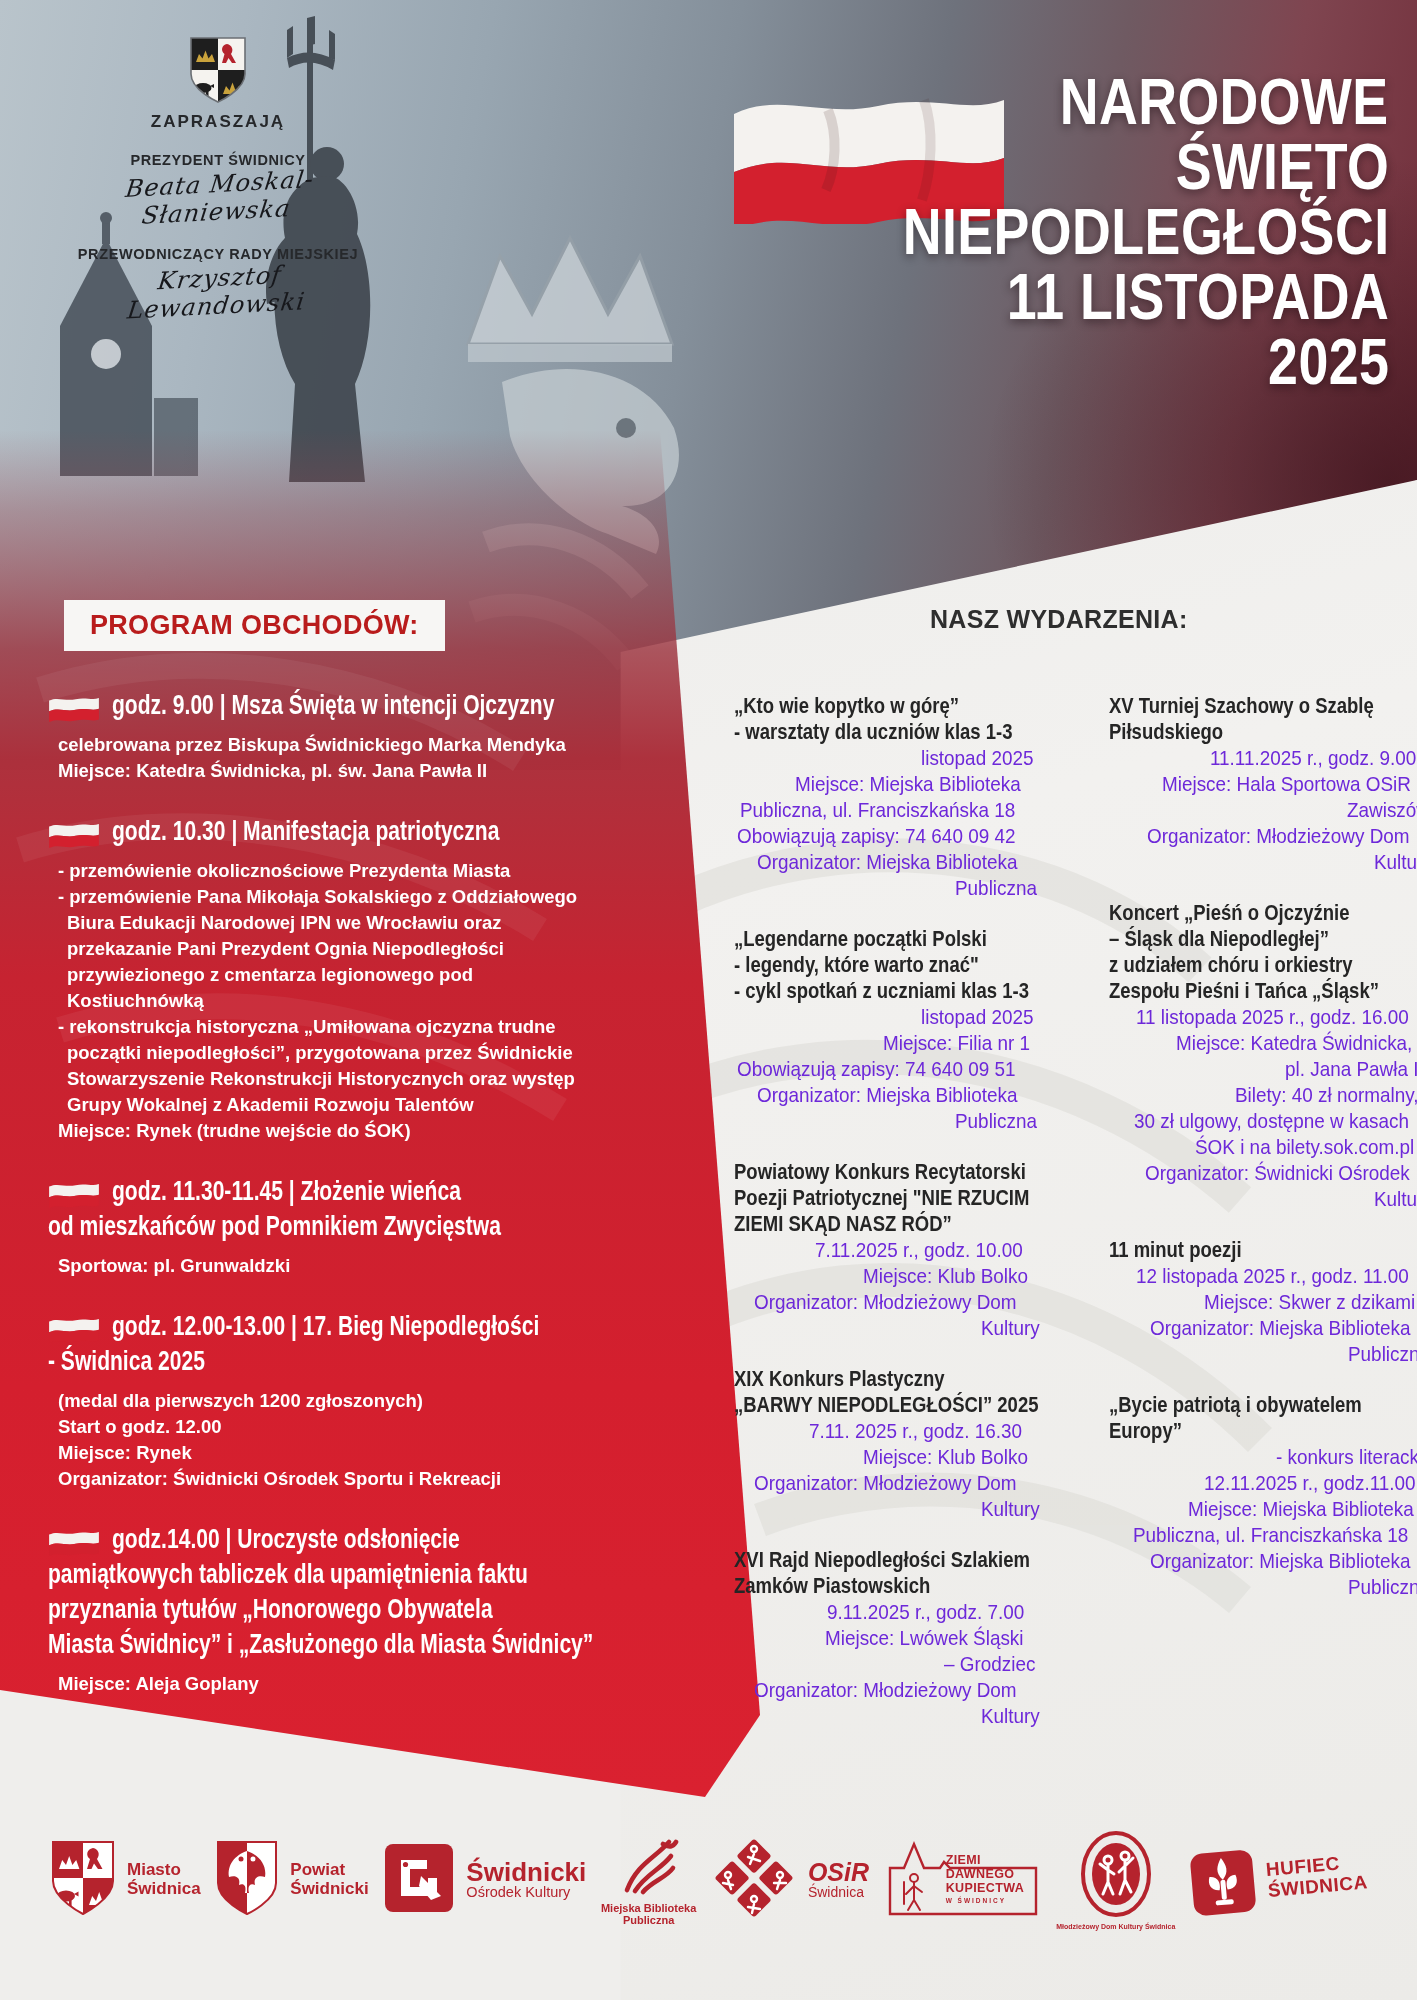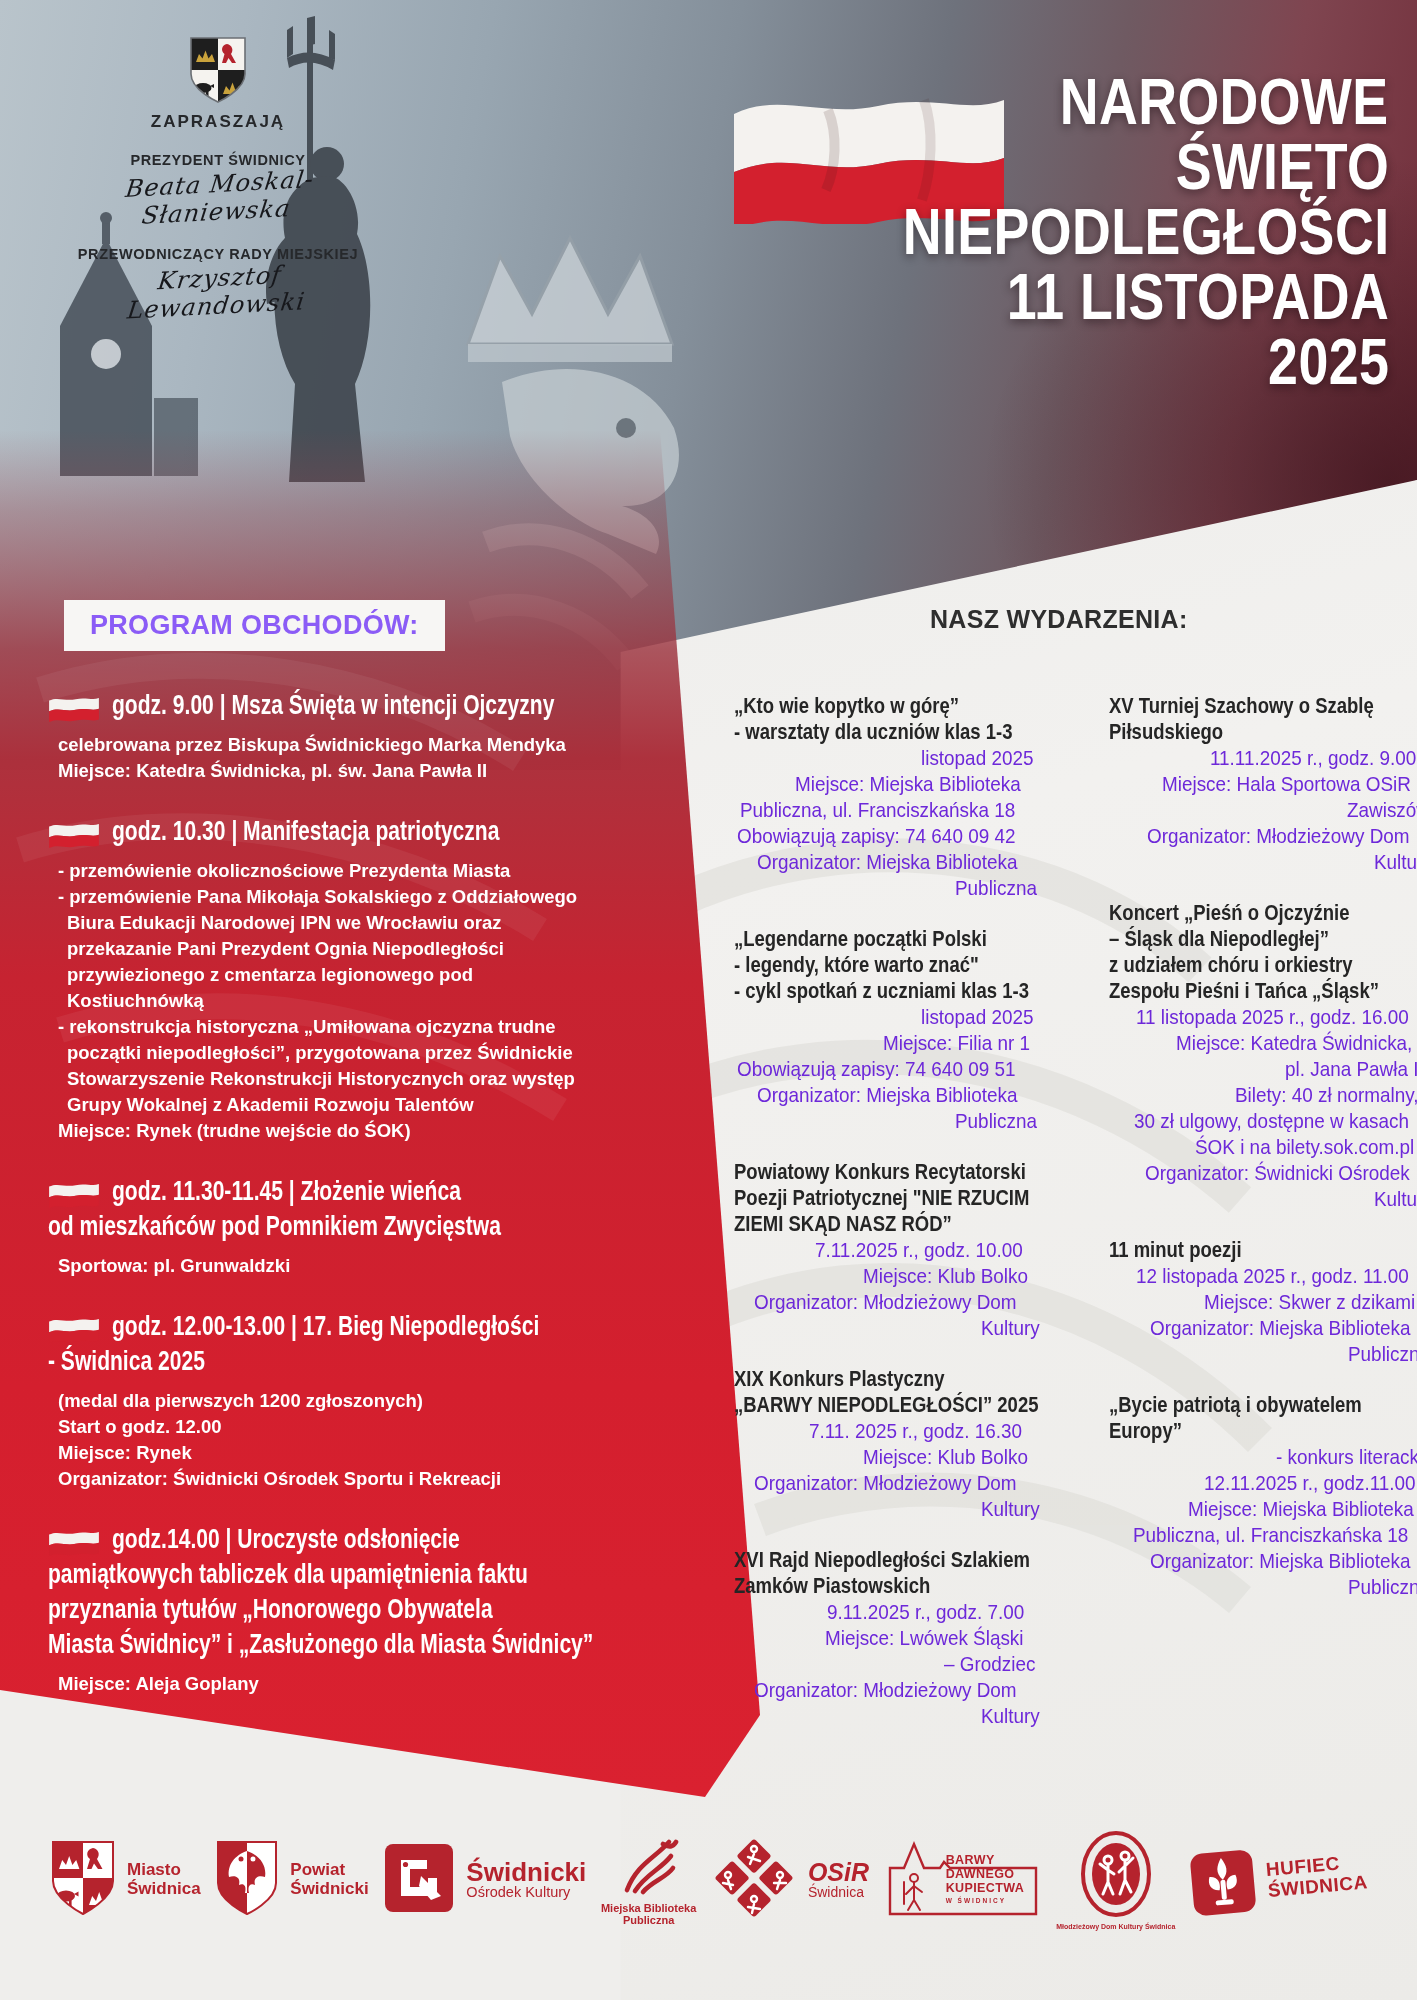--- a/index.html
+++ b/index.html
@@ -24,21 +24,21 @@
   .invite .role{margin-top:20px;font-size:14.5px;font-weight:700;letter-spacing:.6px;}
   .invite .sig{margin-top:2px;font-family:"DejaVu Serif",serif;font-style:italic;font-size:24px;
                color:#17181c;transform:skewX(-10deg) rotate(-3deg);letter-spacing:1px;}
   
   .title{position:absolute;top:70px;right:28px;text-align:right;color:#fff;font-weight:700;
          font-size:64px;line-height:65px;text-shadow:0 3px 10px rgba(20,6,10,.45);}
   .title .ln span{display:inline-block;transform:scaleX(.84);transform-origin:100% 50%;
                   white-space:nowrap;letter-spacing:.5px;}
   .main-flag{position:absolute;left:728px;top:84px;}
   
-  .prog-header{position:absolute;left:64px;top:600px;background:#f7f6f4;color:#8b5cf6;
+  .prog-header{position:absolute;left:64px;top:600px;background:#f7f6f4;color:#b91c1c;
                font-size:27px;font-weight:700;padding:10px 26px;letter-spacing:.3px;}
   #program-list{position:absolute;left:48px;top:688px;width:548px;}
   .prog-item{position:relative;margin-bottom:30px;color:#fff;}
   .prog-flag{position:absolute;left:0;top:2px;}
   .prog-head{font-size:27px;font-weight:700;line-height:35px;margin-bottom:9px;}
   .prog-head .row span{display:inline-block;white-space:nowrap;transform:scaleX(.78);
                        transform-origin:0 50%;}
   .prog-head .row.first{padding-left:64px;}
   .prog-det{font-size:18.5px;font-weight:700;line-height:26px;width:540px;}
   .det-line{padding-left:10px;}
@@ -499,21 +499,21 @@
       <div class="logo muzeum">
         <span><svg width="158" height="80" viewBox="0 0 158 80">
             <path d="M6 76 V30 H20 L30 6 L40 30 H56 L60 24 L66 30 H152 V76 Z" fill="none" stroke="#b5232d" stroke-width="2.4"></path>
             <g stroke="#b5232d" stroke-width="2" fill="none" stroke-linecap="round">
               <circle cx="30" cy="40" r="4"></circle>
               <path d="M30 44 L30 62 M30 48 L22 56 M30 48 L38 54 M30 62 L24 72 M30 62 L36 72"></path>
               <path d="M20 44 L20 66"></path>
             </g>
           </svg></span>
         <div class="logo-label">
-          <div>BARWY</div>
+          <div>ZIEMI</div>
           <div>DAWNEGO</div>
           <div>KUPIECTWA</div>
           <div>W ŚWIDNICY</div>
         </div>
       </div>
       <div class="logo mdk">
         <span><svg width="74" height="88" viewBox="0 0 74 88">
             <ellipse cx="37" cy="44" rx="33" ry="41" fill="none" stroke="#b5232d" stroke-width="4"></ellipse>
             <ellipse cx="37" cy="44" rx="24" ry="31" fill="#b5232d"></ellipse>
             <g stroke="#fff" stroke-width="3" fill="none" stroke-linecap="round">

